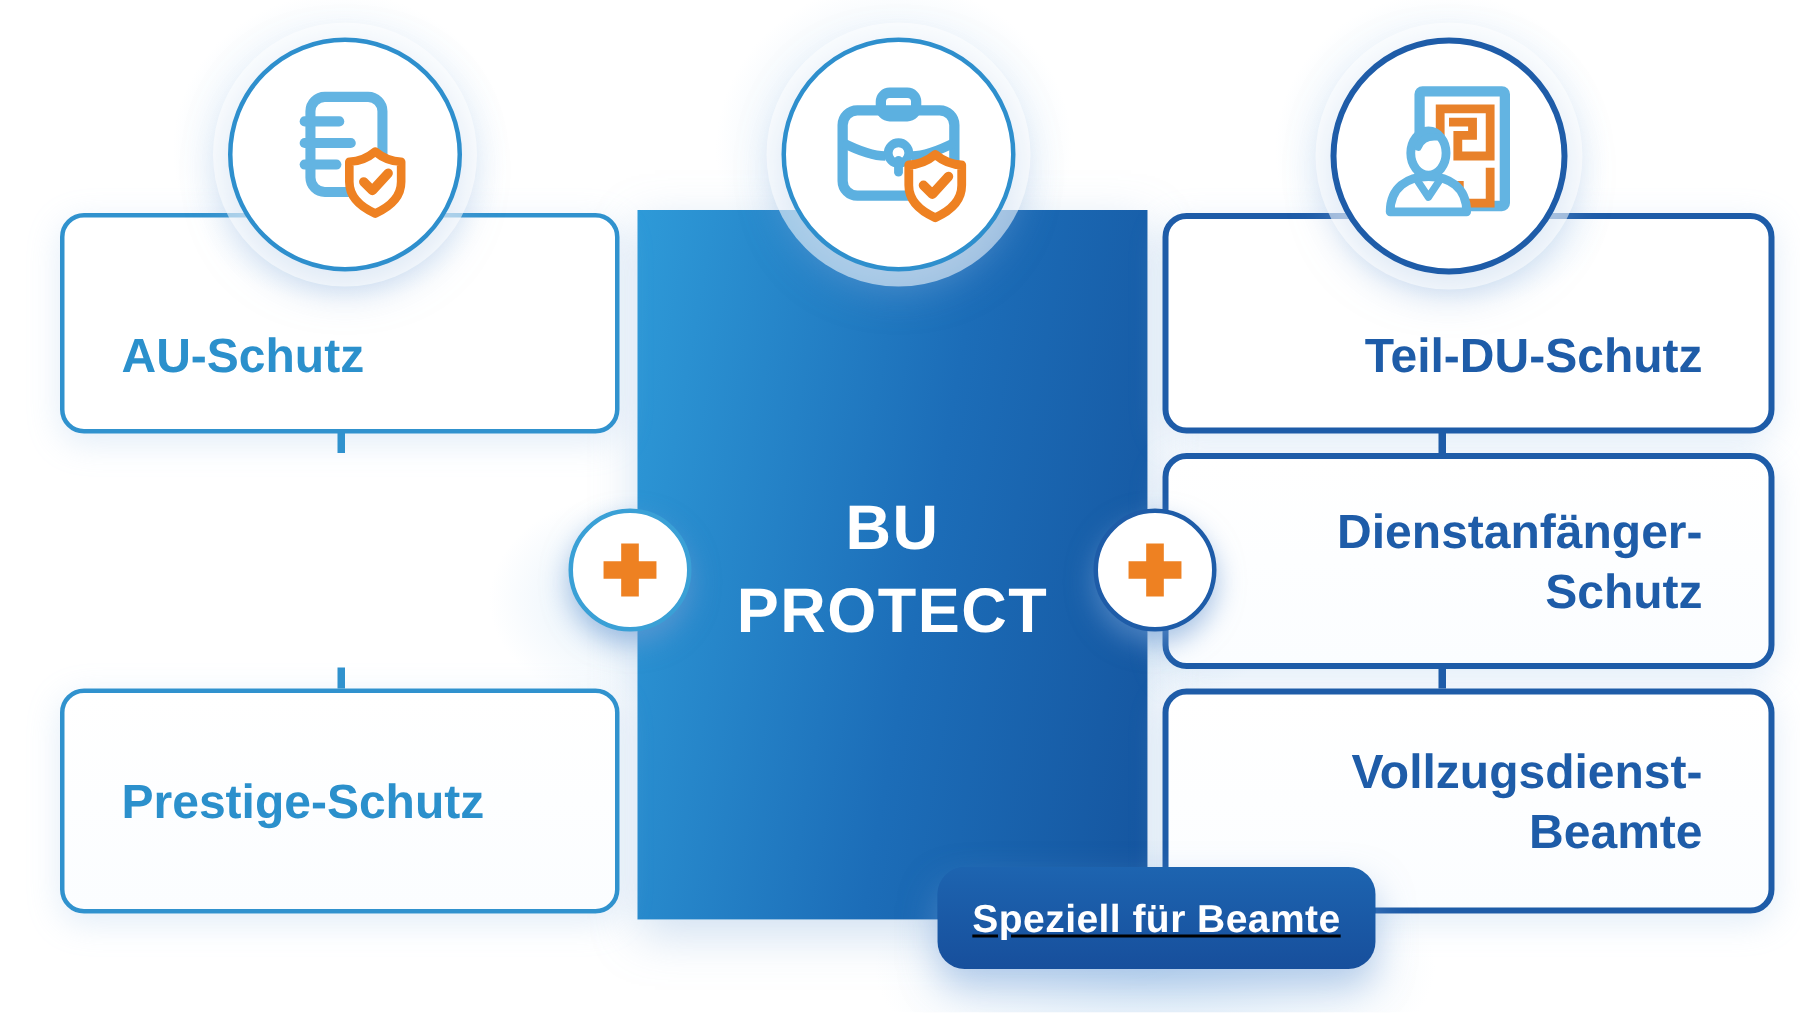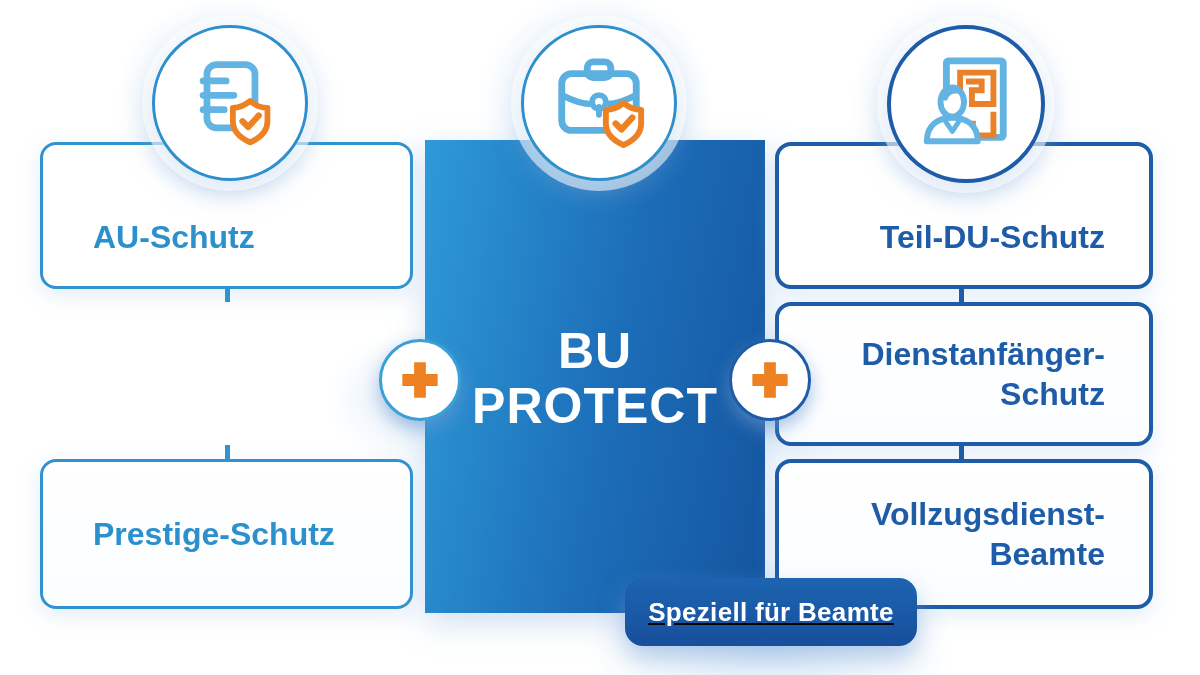--- a/index.html
+++ b/index.html
@@ -16,32 +16,32 @@
       #ffffff;
   }
   
   .panel{
     position:absolute;left:425px;top:140px;width:340px;height:473px;z-index:1;
     background:linear-gradient(100deg,#2e9ad8 0%,#1c6db8 55%,#15559f 100%);
     box-shadow:0 10px 30px rgba(120,165,215,.35);
     display:flex;align-items:center;justify-content:center;
   }
   .panel-title{
-    color:#fff;font-size:50px;font-weight:800;line-height:55px;
+    color:#fff;font-size:42px;font-weight:800;line-height:55px;
     text-align:center;letter-spacing:1px;white-space:pre-line;margin-top:4px;
   }
   
   .box{
     position:absolute;box-sizing:border-box;z-index:2;border-radius:16px;
     background:linear-gradient(180deg,#ffffff 0%,#fbfdff 100%);
     display:flex;align-items:center;
     box-shadow:0 6px 22px rgba(150,190,230,.28);
   }
-  .box.left{left:40px;width:373px;border:3px solid #3092ce;padding-left:50px;}
-  .box.right{left:775px;width:378px;border:4px solid #1e5ca8;justify-content:flex-end;padding-right:44px;}
+  .box.left{left:40px;width:373px;border:3px solid #3092ce;padding-left:38px;}
+  .box.right{left:775px;width:408px;border:4px solid #1e5ca8;justify-content:flex-end;padding-right:44px;}
   .box.r1{top:142px;height:147px;
     background:radial-gradient(130px 80px at 50% 0%, rgba(205,228,247,.6), transparent 72%),#ffffff;}
   .box.r2{top:302px;height:144px;}
   .box.r3{top:459px;height:150px;}
   .lbl{font-size:32px;font-weight:800;color:#2b90cc;line-height:40px;white-space:pre-line;}
   .box.right .lbl{color:#1e5ca8;text-align:right;}
   .lbl.first{transform:translateY(21px);}
   
   .conn{position:absolute;width:5px;height:14px;z-index:2;}
   .conn.lcol{left:225px;background:#3092ce;}

